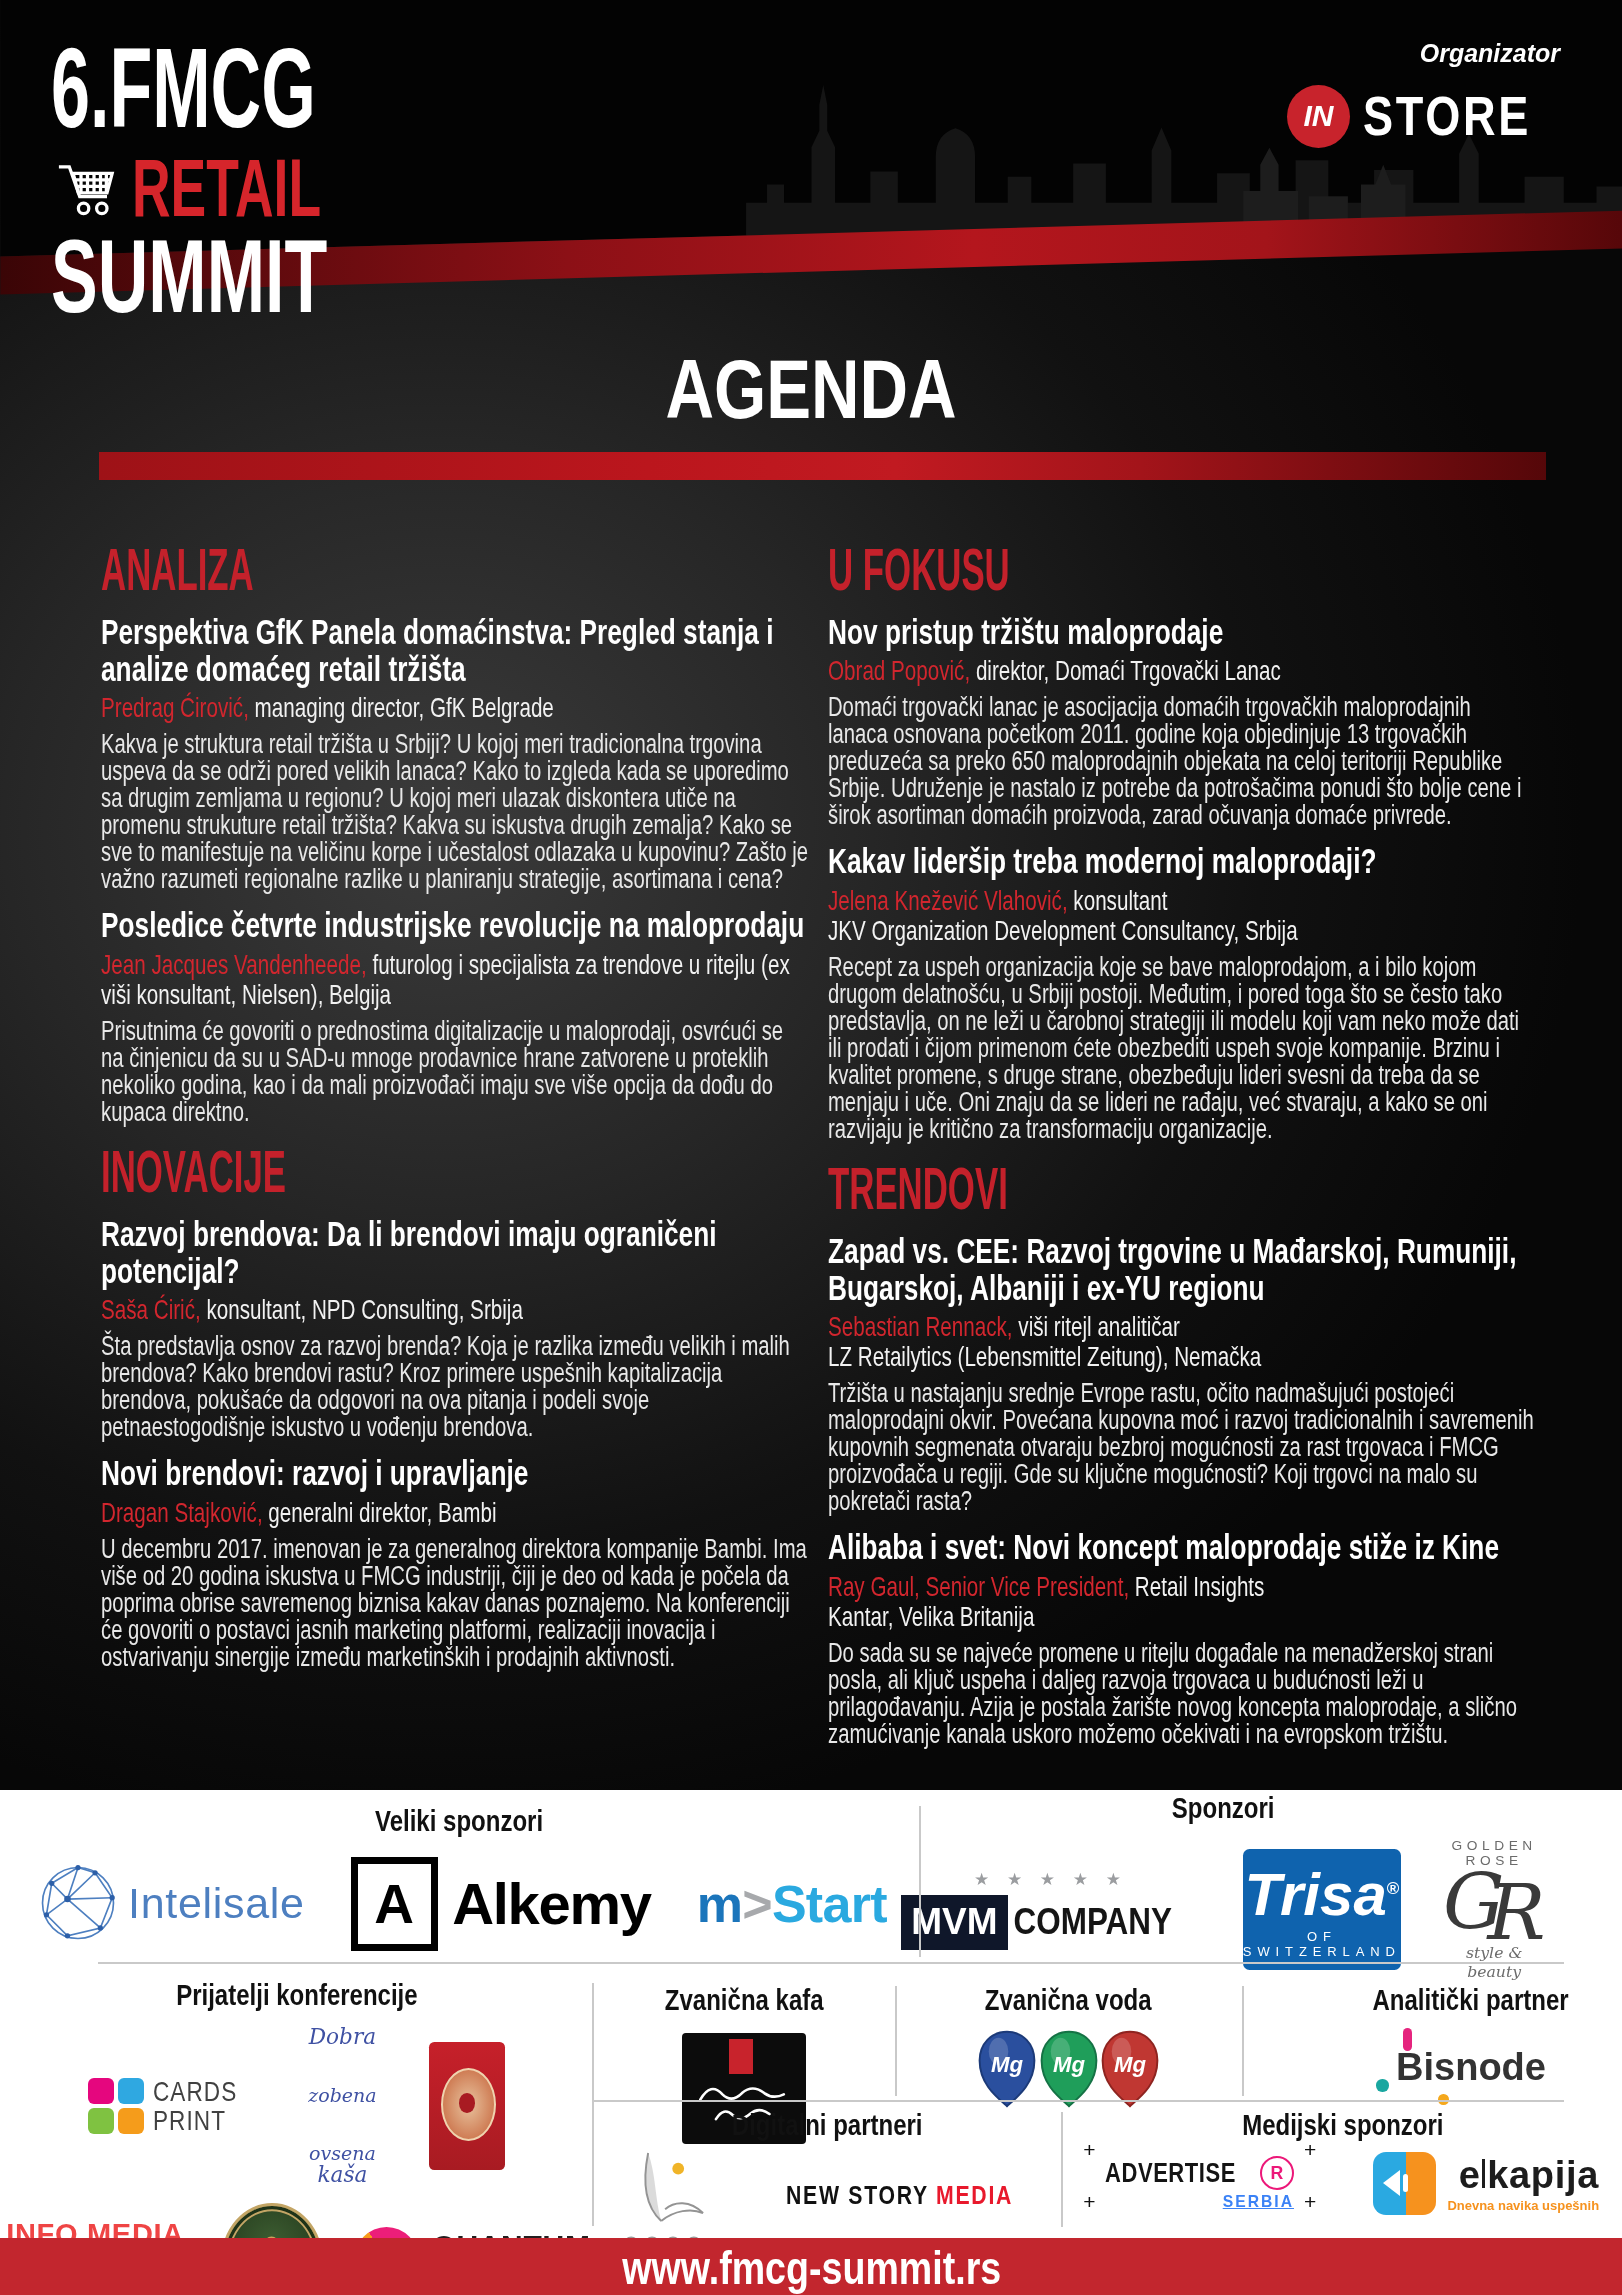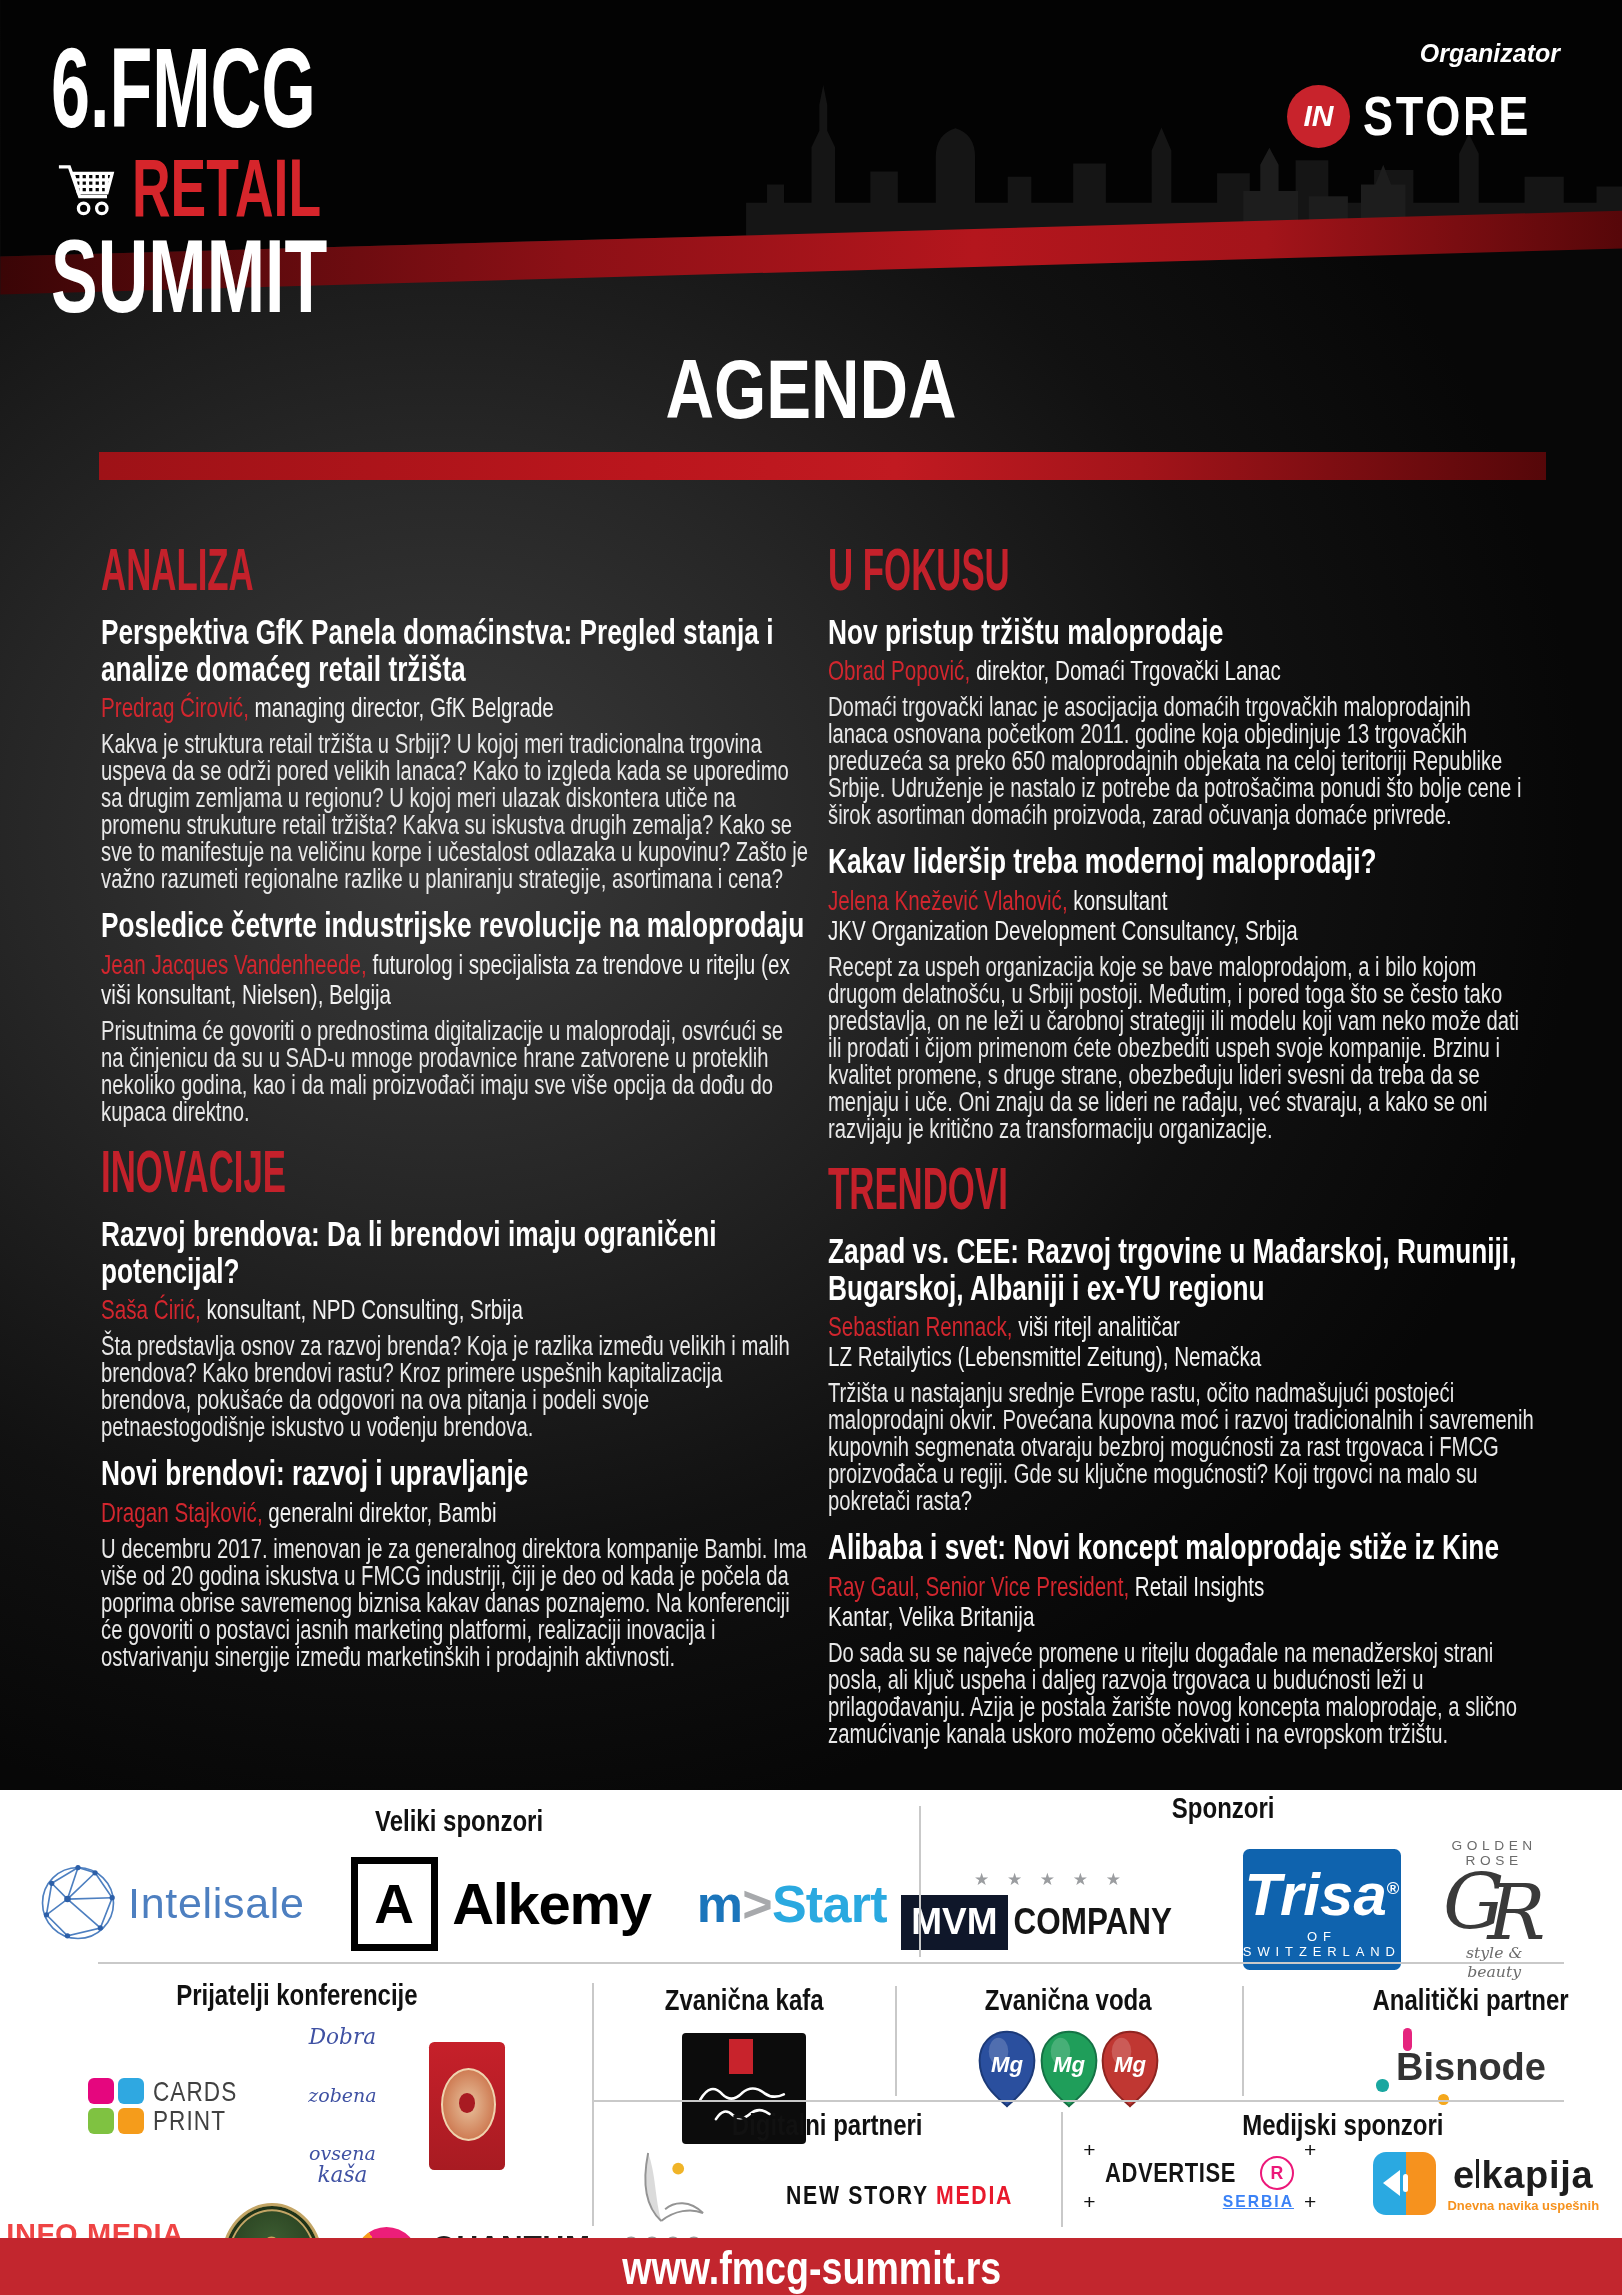--- a/index.html
+++ b/index.html
@@ -126,21 +126,21 @@
   .adv-row{display:flex;align-items:center;}
   .adv-txt{font-size:27.5px;font-weight:800;color:#141414;transform:scaleX(.8);transform-origin:0 50%;letter-spacing:0.7px;}
   .adv-r{width:30px;height:30px;border-radius:50%;border:2.6px solid #ec1879;color:#ec1879;font-weight:bold;font-size:17.7px;
     display:flex;align-items:center;justify-content:center;margin-left:-9.2px;}
   .adv-serbia{text-align:right;font-size:15.7px;font-weight:bold;color:#3b82f6;letter-spacing:2px;margin-top:2.6px;text-decoration:underline;}
   .ekapija{display:flex;align-items:center;gap:11.8px;}
   .ek-icon{position:relative;width:63px;height:63px;border-radius:13px;background:linear-gradient(90deg,#2aa9e1 52%,#f6921e 52%);}
   .ek-icon .spk{position:absolute;left:10.5px;top:18.3px;width:0;height:0;border-top:13px solid transparent;
     border-bottom:13px solid transparent;border-right:17px solid #fff;}
   .ek-icon .bar{position:absolute;left:30px;top:22px;width:5.2px;height:18.3px;background:#fff;border-radius:2.6px;}
-  .ek-txt{text-align:center;}
+  .ek-txt{text-align:right;}
   .ek-name{font-size:38px;font-weight:bold;color:#1d1d1d;letter-spacing:0.7px;}
   .ek-name .sep{display:inline-block;width:2.6px;height:29px;background:#1d1d1d;margin:0 2.6px 0 1.3px;}
   .ek-tag{font-size:13px;color:#f6921e;font-weight:bold;margin-top:1.3px;}
   
   .footer{position:absolute;left:0;top:2238px;width:1623px;height:58px;background:#c2262e;z-index:6;
     display:flex;align-items:center;justify-content:center;}
   .footer a{color:#fff;font-weight:bold;font-size:47px;text-decoration:none;display:inline-block;transform:scaleX(.8);white-space:nowrap;}
 </style>
 </head>
 <body>

